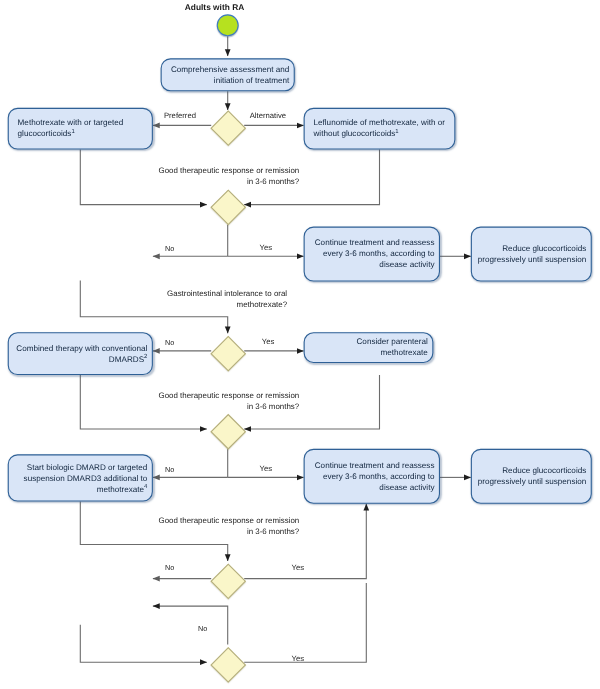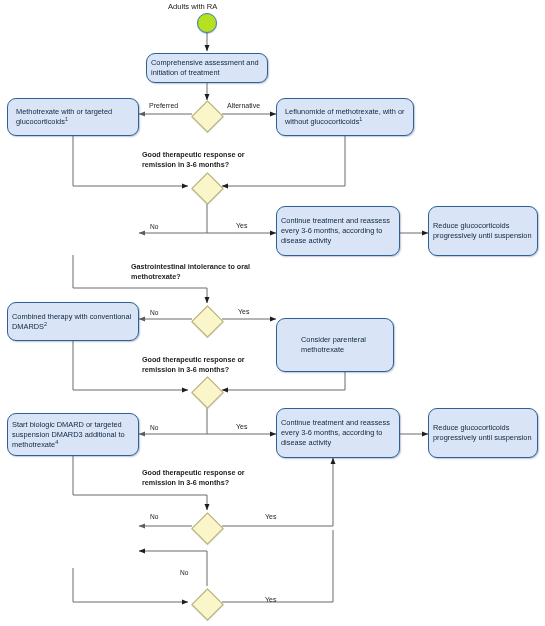--- a/index.html
+++ b/index.html
@@ -4,41 +4,41 @@
 <style>
   html,body{margin:0;padding:0;background:#ffffff;}
   body{width:545px;height:626px;overflow:hidden;
        font-family:"Liberation Sans","DejaVu Sans",sans-serif;
        color:#1a1a1a;-webkit-font-smoothing:antialiased;}
   #chart{position:relative;width:545px;height:626px;}
 
   svg.edges{position:absolute;left:0;top:0;width:545px;height:626px;}
 
   .node{position:absolute;box-sizing:border-box;display:flex;
-        align-items:center;justify-content:center;text-align:left;}
+        align-items:center;justify-content:center;text-align:right;}
 
   .pbox{background:#d9e5f7;border:1.3px solid #2e6096;border-radius:9px;
         box-shadow:1px 1px 1.5px rgba(60,90,130,.35);
         font-size:7.4px;line-height:10px;color:#10243d;padding:2px 4px;}
 
   .start-node{width:20px;height:20px;border-radius:50%;
         background:#b6e11f;border:1.6px solid #3f7bbf;
         box-shadow:0 1px 1px rgba(60,90,130,.4);}
 
   .dia{width:30px;height:30px;}
   .dia i{display:block;width:21px;height:21px;margin:4.5px auto 0;
         background:#faf6c9;border:1px solid #b3ad7d;
         transform:rotate(45deg);
         box-shadow:.5px .5px 1px rgba(120,120,80,.3);}
 
   .lbl{position:absolute;font-size:7px;line-height:9px;color:#1d1d1d;
        white-space:nowrap;}
-  .lbl.q{text-align:left;white-space:normal;font-size:7.2px;line-height:10px;font-weight:bold;}
+  .lbl.q{text-align:right;white-space:normal;font-size:7.2px;line-height:10px;}
   .lbl.sm{font-size:6.6px;}
-  .caption{position:absolute;font-size:7.6px;color:#1a1a1a;white-space:nowrap;}
+  .caption{position:absolute;font-size:7.6px;color:#1a1a1a;white-space:nowrap;font-weight:bold;}
   sup{font-size:5.4px;vertical-align:super;line-height:0;}
 </style>
 </head>
 <body>
 
 <div id="chart">
 
   <svg class="edges" viewBox="0 0 545 626">
     <defs>
       <marker id="ar" markerWidth="7" markerHeight="7" refX="6.2" refY="3" orient="auto">
@@ -143,21 +143,21 @@
   <div class="node dia" style="left:192px;top:304px;">
       <i></i>
     </div>
   <div class="lbl sm" style="left:150px;top:308px;">No</div>
   <div class="lbl" style="left:238px;top:307px;">Yes</div>
 
   <div class="node pbox" style="left:7px;top:302px;width:132px;height:39px;">
     <span><span>Combined therapy with conventional DMARDS</span><sup>2</sup></span>
   </div>
 
-  <div class="node pbox" style="left:276px;top:318px;width:118px;height:54px;padding-left:24px;">
+  <div class="node pbox" style="left:276px;top:302px;width:118px;height:28px;padding-left:24px;">
     <span>Consider parenteral methotrexate</span>
   </div>
 
   <div class="lbl q" style="left:142px;top:355px;width:130px;">Good therapeutic response or remission in 3-6 months?</div>
   <div class="node dia" style="left:192px;top:375px;">
       <i></i>
     </div>
 
   <div class="lbl sm" style="left:150px;top:423px;">No</div>
   <div class="lbl" style="left:236px;top:422px;">Yes</div>

